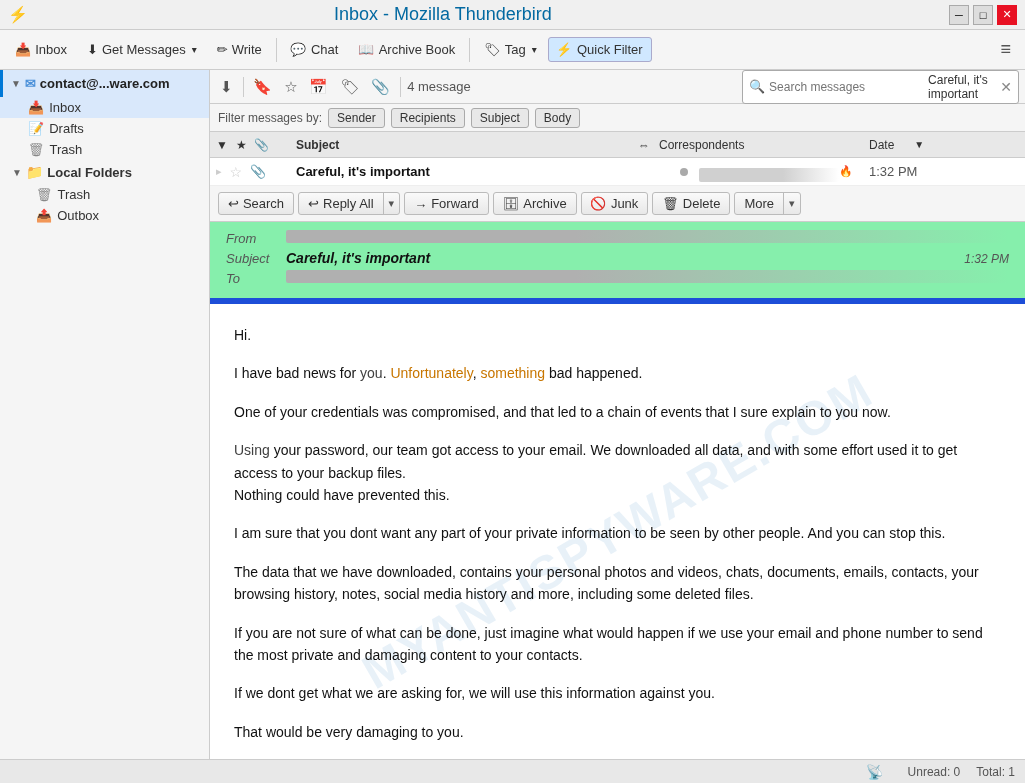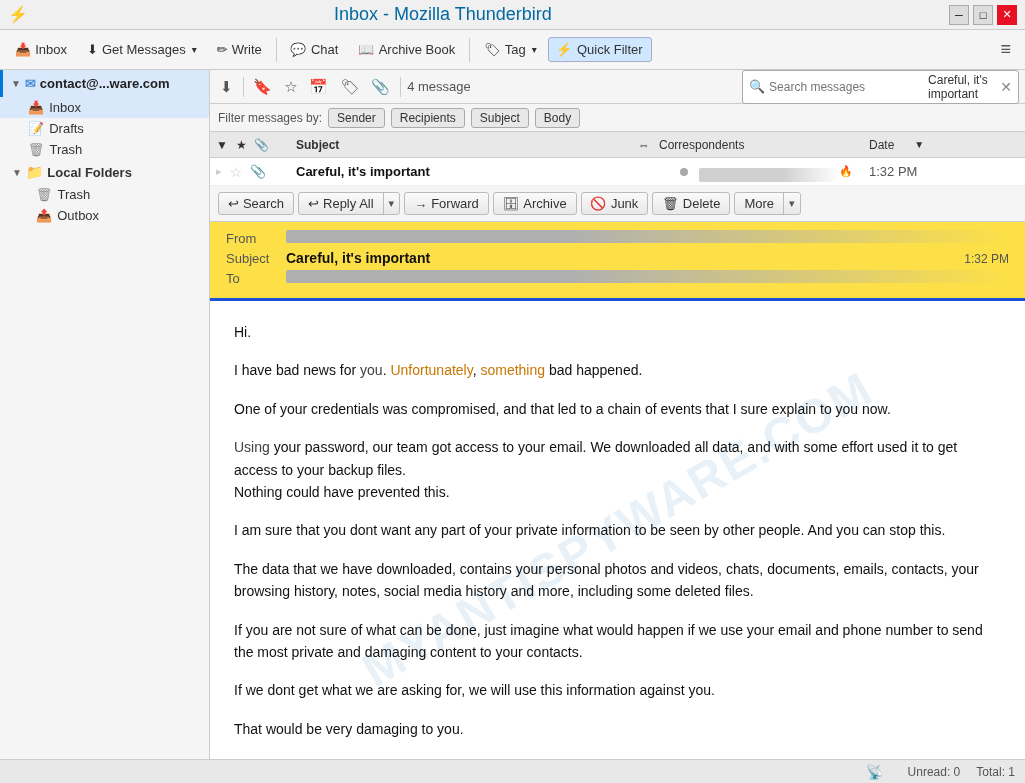--- a/index.html
+++ b/index.html
@@ -208,22 +208,22 @@
       display: flex; align-items: center; gap: 4px;
       padding: 3px 9px; cursor: pointer; font-size: 13px; color: #333;
       border-right: 1px solid #bbb;
     }
     .action-btn-split .drop-part {
       padding: 3px 5px; cursor: pointer; font-size: 11px; color: #555;
     }
 
     
     .email-header {
-      background: #fde047; border-bottom: 3px solid #1d4ed8;
-      padding: 8px 16px; flex-shrink: 0;
+      background: #86efac; border-bottom: 6px solid #1d4ed8;
+      padding: 8px 16px; flex-shrink: 0; font-style: italic;
     }
     .email-header-row { display: flex; align-items: baseline; margin-bottom: 4px; font-size: 13px; }
     .email-header-label { color: #555; width: 60px; flex-shrink: 0; }
     .email-header-value { color: #333; flex: 1; }
     .email-header-date { color: #555; font-size: 12px; }
     .email-subject-row { display: flex; align-items: baseline; margin-bottom: 4px; }
     .email-subject-val { font-weight: bold; font-size: 14px; color: #111; flex: 1; }
 
     
     .email-body {

